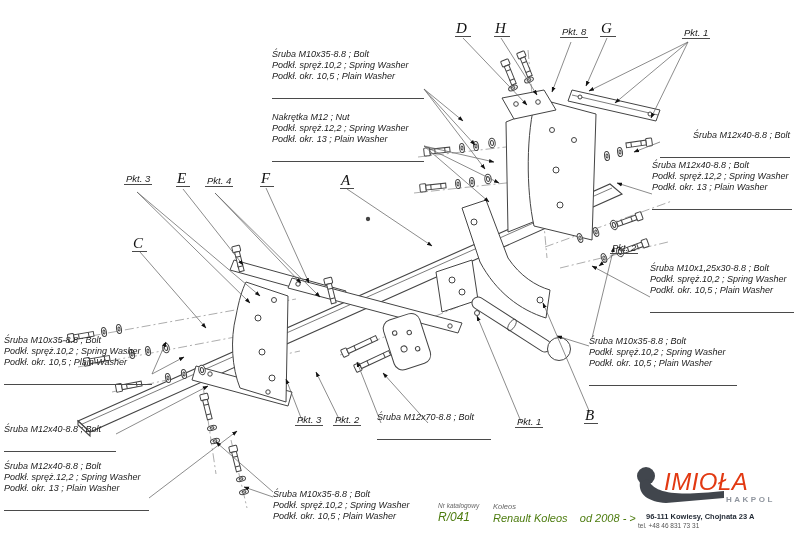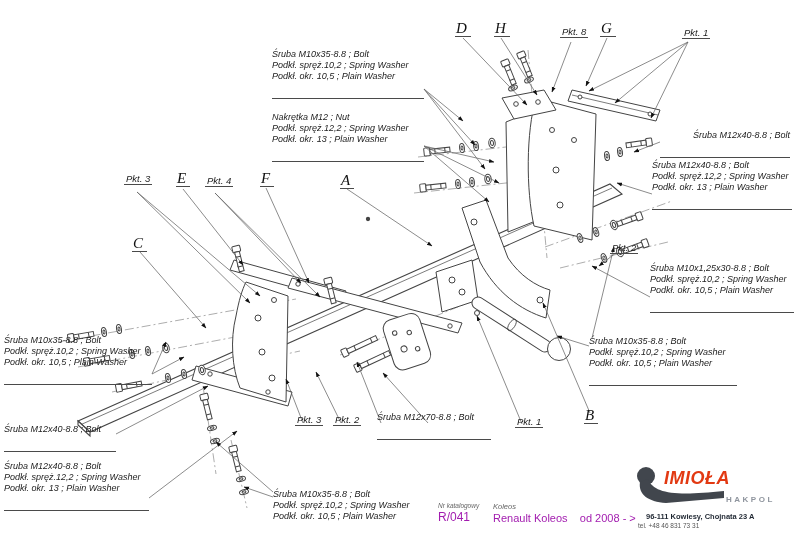--- a/index.html
+++ b/index.html
@@ -12,23 +12,23 @@
   .co.right{text-align:right}
   
   .pl{position:absolute;font-family:"Liberation Serif",serif;font-style:italic;
       font-size:15px;line-height:16px;color:#111;border-bottom:1px solid #4a4a4a;
       padding:0 4px 0 1px}
   
   .pt{position:absolute;font-style:italic;font-size:9.5px;line-height:11px;color:#222;
       border-bottom:1px solid #4a4a4a;padding:0 2px;white-space:nowrap}
   
   .flabel{position:absolute;font-style:italic;font-size:6.5px;color:#666;white-space:nowrap}
-  .fvalue{position:absolute;font-size:12px;color:#a21caf;white-space:pre}
+  .fvalue{position:absolute;font-style:italic;font-size:12px;color:#4d7c0f;white-space:pre}
   .logo{position:absolute;left:630px;top:464px;width:167px;height:73px}
-  .logo .name{position:absolute;left:34px;top:4px;font-size:18px;font-weight:bold;
+  .logo .name{position:absolute;left:34px;top:4px;font-size:24px;font-weight:normal;
       font-style:italic;color:#e23912;letter-spacing:.5px;white-space:nowrap}
   .logo .sub{position:absolute;left:96px;top:31px;font-size:8px;font-weight:bold;
       color:#8f959e;letter-spacing:2.5px}
   .logo .addr{position:absolute;left:16px;top:48px;font-size:7.5px;font-weight:bold;
       color:#1f2732;white-space:nowrap}
   .logo .phone{position:absolute;left:8px;top:58px;font-size:6.5px;color:#555;white-space:nowrap}
 </style>
 </head>
 <body>
 

